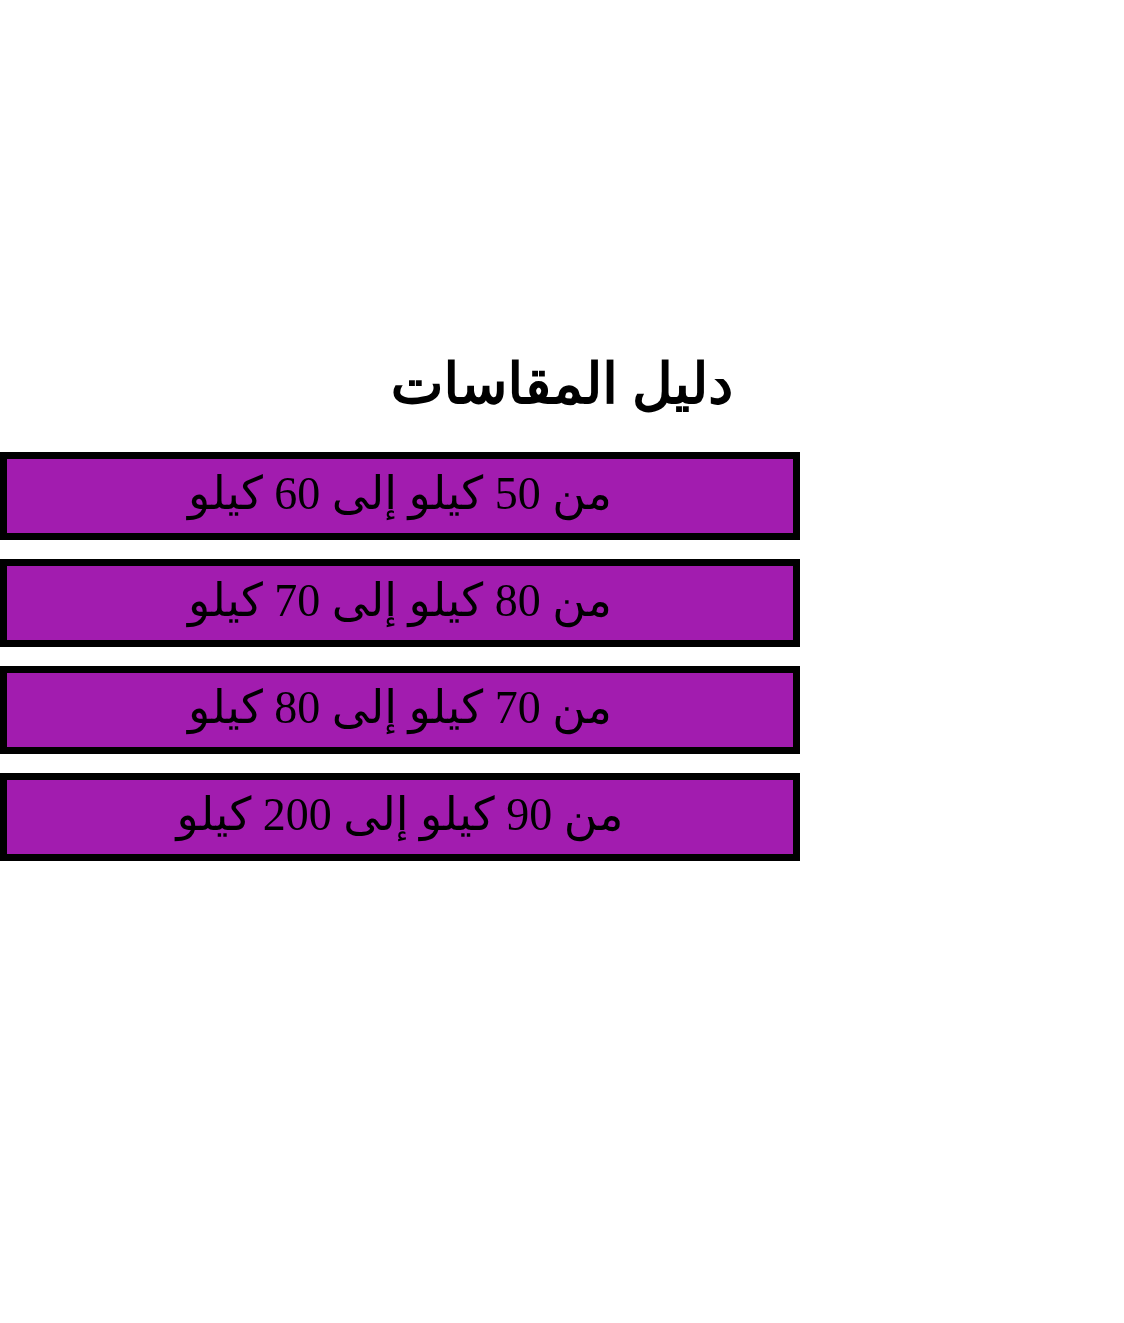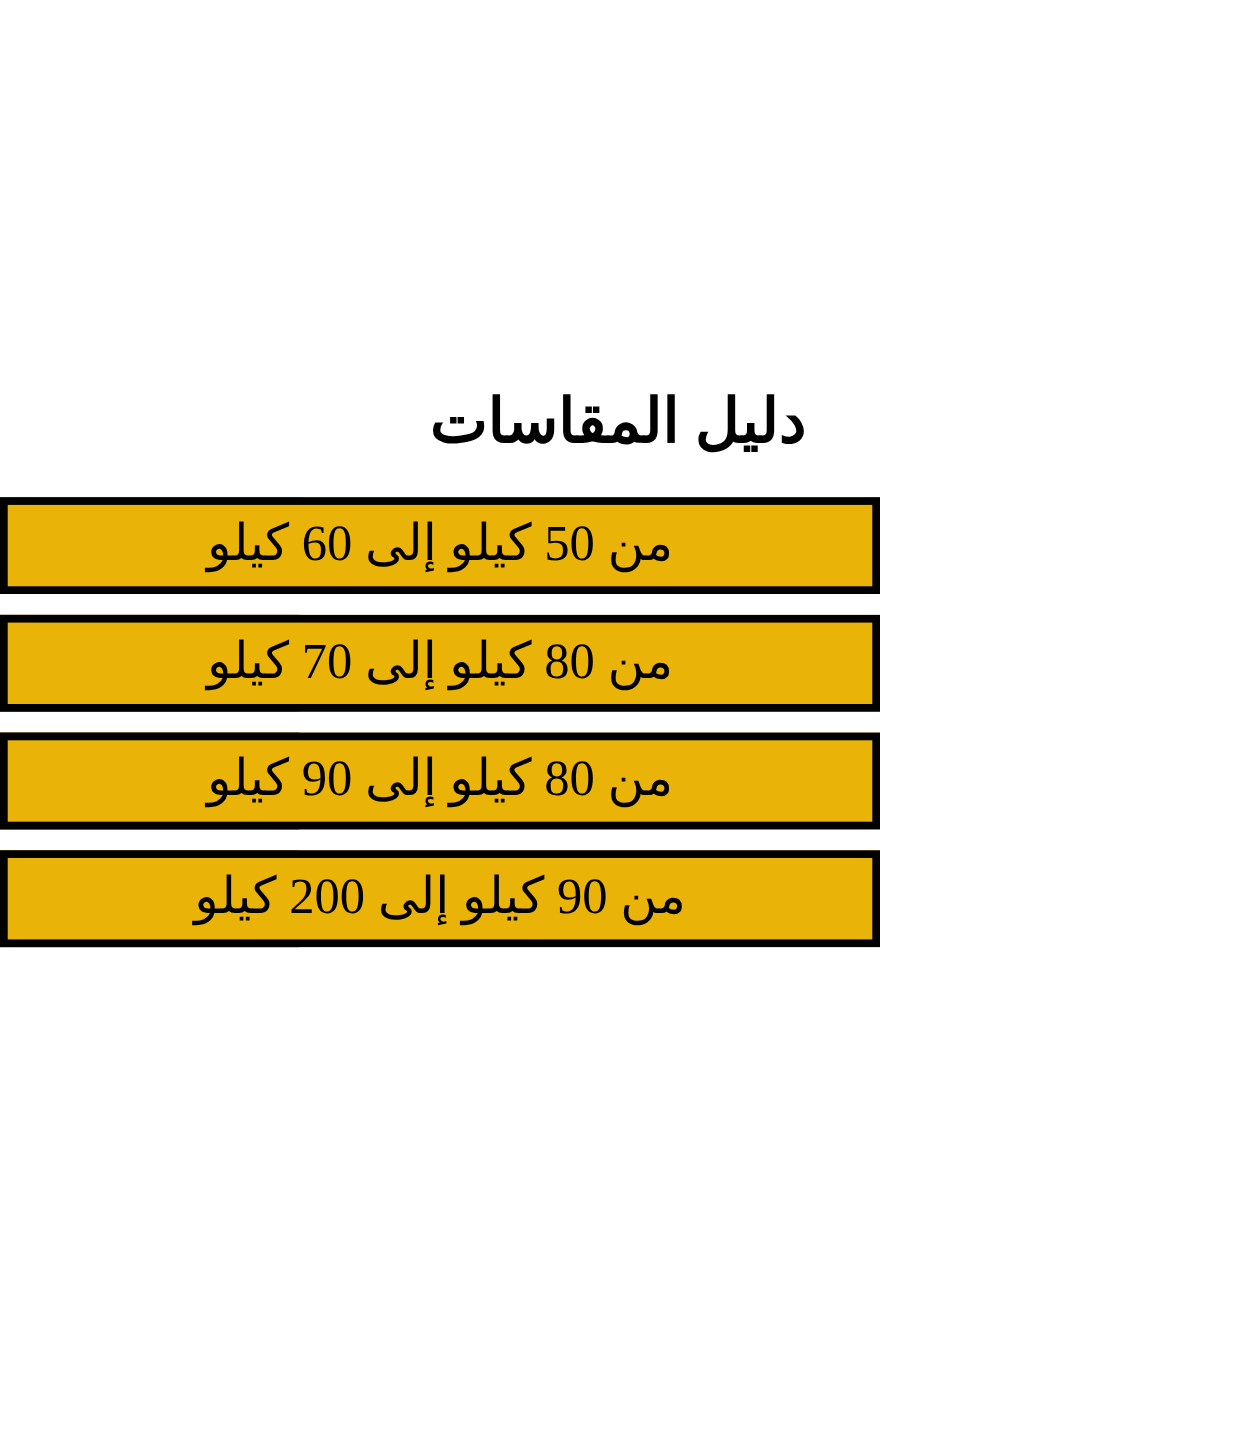--- a/index.html
+++ b/index.html
@@ -48,21 +48,21 @@
     position: relative;
     height: 88px;
     margin-bottom: 19px;
   }
 
   .cell {
     position: absolute;
     top: 0;
     box-sizing: border-box;
     border: 7px solid #000000;
-    background: #eab308;
+    background: #a21caf;
     height: 88px;
     display: flex;
     align-items: center;
     justify-content: center;
     overflow: hidden;
   }
 
   .cell-size {
     right: 852px;      
     left: auto;
@@ -112,29 +112,29 @@
 
     <div class="row">
       <div class="cell cell-size">
         <span class="size-label">L</span>
       </div>
       <div class="cell cell-range">
         <span class="range-label">من 80 كيلو إلى 70 كيلو</span>
       </div>
     </div>
 
-
     <div class="row">
       <div class="cell cell-size">
-        <span class="size-label">2XL</span>
+        <span class="size-label">XL</span>
       </div>
       <div class="cell cell-range">
-        <span class="range-label">من 80 كيلو إلى 90 كيلو</span>
+        <span class="range-label">من 70 كيلو إلى 80 كيلو</span>
       </div>
     </div>
+
 
     <div class="row">
       <div class="cell cell-size">
         <span class="size-label">3XL</span>
       </div>
       <div class="cell cell-range">
         <span class="range-label">من 90 كيلو إلى 200 كيلو</span>
       </div>
     </div>
 

